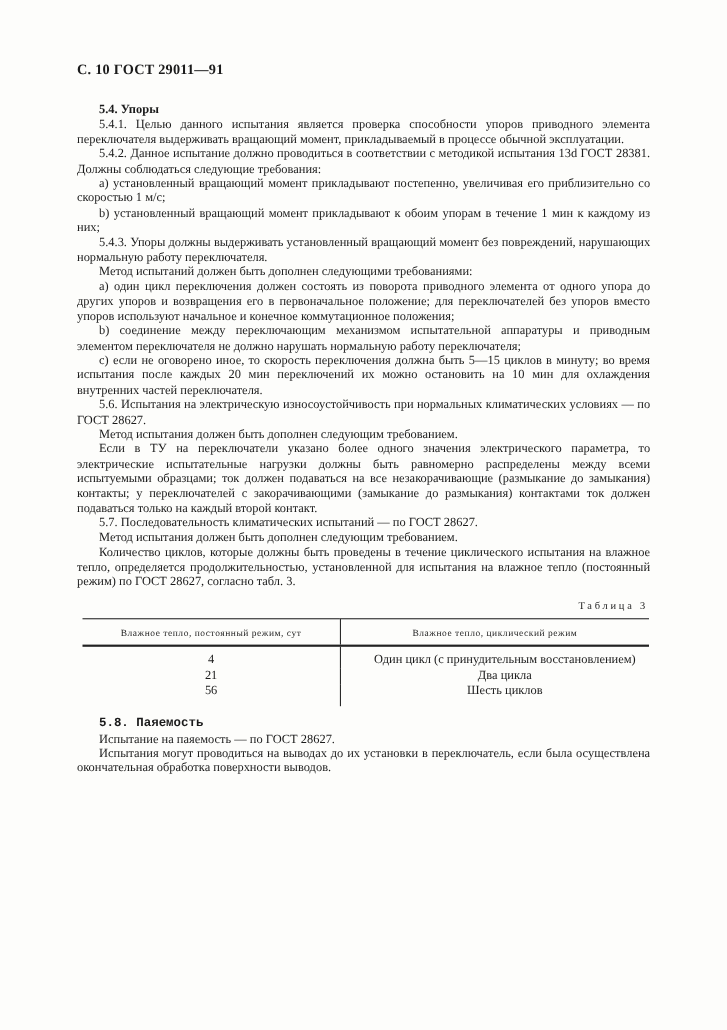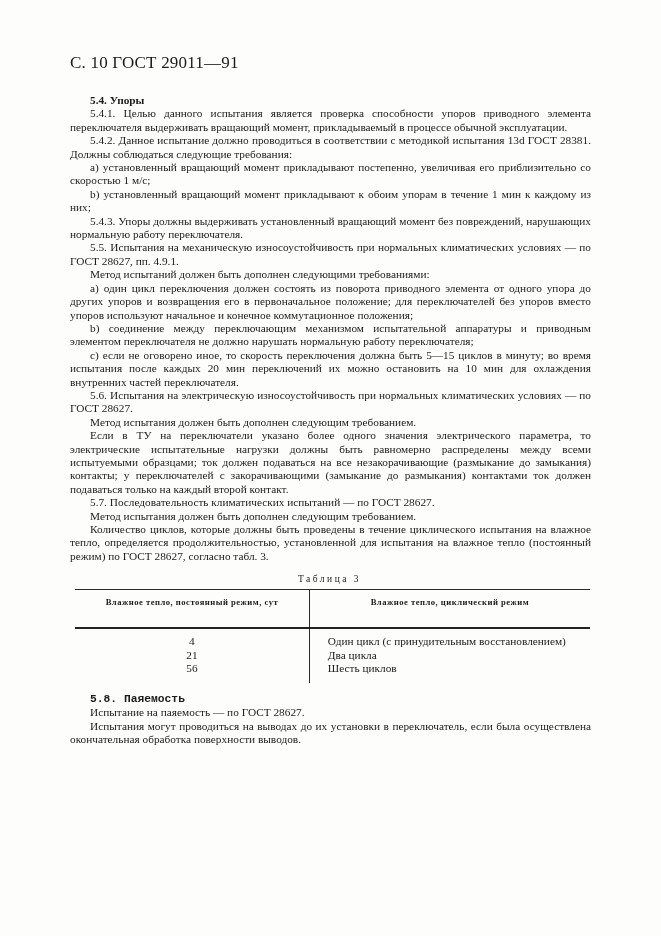--- a/index.html
+++ b/index.html
@@ -8,86 +8,85 @@
     width:661px; height:936px;
     background:#fdfdfb;
     box-sizing:border-box;
     padding:56px 70px 0 70px;
     font-family:"Liberation Serif","DejaVu Serif",serif;
     color:#1b1b1b;
     margin:0 auto;
     overflow:hidden;
   }
   .page-header {
-    font-weight:normal;
-    font-size:17px;
+    font-weight:bold;
+    font-size:13px;
     line-height:14px;
     margin:0 0 24px 0;
     letter-spacing:0.2px;
   }
   p.body-par {
     margin:0;
     font-size:11.3px;
     line-height:13.4px;
     text-align:justify;
     text-indent:20px;
   }
   p.bold-head { font-weight:bold; text-align:left; }
   p.sec-gap { margin-top:10px;font-family:Liberation Mono, monospace; }
   .tbl-caption {
-    text-align:center;
+    text-align:right;
     font-size:9.5px;
     letter-spacing:2.5px;
     margin:11px 2px 5px 0;
   }
   table.gost {
     border-collapse:collapse;
     width:calc(100% - 6px);
     margin-left:5px;
     border-top:1.5px solid #2a2a2a;
   }
   table.gost th {
-    font-weight:bold;
+    font-weight:normal;
     font-size:8.6px;
     line-height:10px;
     letter-spacing:0.5px;
     text-align:center;
-    padding:7px 6px 20px 6px;
+    padding:7px 6px 6px 6px;
     border-bottom:2.5px solid #222;
   }
   table.gost th:first-child,
   table.gost td:first-child {
     border-right:1.2px solid #2a2a2a;
     width:45.5%;
   }
   table.gost td {
     font-size:11.3px;
     line-height:13.6px;
     padding:0;
     vertical-align:top;
   }
   table.gost td.days { text-align:center; }
-  table.gost td.mode { padding-left:18px; }
+  table.gost td.mode { padding-left:18px;text-align:center; }
   table.gost tbody tr.first td { padding-top:6px; }
   table.gost tbody tr.last td { padding-bottom:7px; }
 </style>
 </head>
 <body>
 
 <main class="doc">
 
   <div class="page-header">С. 10 ГОСТ 29011—91</div>
 
   <p class="body-par bold-head">5.4. Упоры</p>
   <p class="body-par">5.4.1. Целью данного испытания является проверка способности упоров приводного элемента переключателя выдерживать вращающий момент, прикладываемый в процессе обычной эксплуатации.</p>
   <p class="body-par">5.4.2. Данное испытание должно проводиться в соответствии с методикой испытания 13d ГОСТ 28381. Должны соблюдаться следующие требования:</p>
   <p class="body-par">a) установленный вращающий момент прикладывают постепенно, увеличивая его приблизительно со скоростью 1 м/с;</p>
   <p class="body-par">b) установленный вращающий момент прикладывают к обоим упорам в течение 1 мин к каждому из них;</p>
   <p class="body-par">5.4.3. Упоры должны выдерживать установленный вращающий момент без повреждений, нарушающих нормальную работу переключателя.</p>
-  <p class="body-par">5.5. Испытания на механическую износоустойчивость при нормальных климатических условиях — по ГОСТ 28627, пп. 4.9.1.</p>
   <p class="body-par">Метод испытаний должен быть дополнен следующими требованиями:</p>
   <p class="body-par">a) один цикл переключения должен состоять из поворота приводного элемента от одного упора до других упоров и возвращения его в первоначальное положение; для переключателей без упоров вместо упоров используют начальное и конечное коммутационное положения;</p>
   <p class="body-par">b) соединение между переключающим механизмом испытательной аппаратуры и приводным элементом переключателя не должно нарушать нормальную работу переключателя;</p>
   <p class="body-par">c) если не оговорено иное, то скорость переключения должна быть 5—15 циклов в минуту; во время испытания после каждых 20 мин переключений их можно остановить на 10 мин для охлаждения внутренних частей переключателя.</p>
   <p class="body-par">5.6. Испытания на электрическую износоустойчивость при нормальных климатических условиях — по ГОСТ 28627.</p>
   <p class="body-par">Метод испытания должен быть дополнен следующим требованием.</p>
   <p class="body-par">Если в ТУ на переключатели указано более одного значения электрического параметра, то электрические испытательные нагрузки должны быть равномерно распределены между всеми испытуемыми образцами; ток должен подаваться на все незакорачивающие (размыкание до замыкания) контакты; у переключателей с закорачивающими (замыкание до размыкания) контактами ток должен подаваться только на каждый второй контакт.</p>
   <p class="body-par">5.7. Последовательность климатических испытаний — по ГОСТ 28627.</p>
   <p class="body-par">Метод испытания должен быть дополнен следующим требованием.</p>
   <p class="body-par">Количество циклов, которые должны быть проведены в течение циклического испытания на влажное тепло, определяется продолжительностью, установленной для испытания на влажное тепло (постоянный режим) по ГОСТ 28627, согласно табл. 3.</p>

